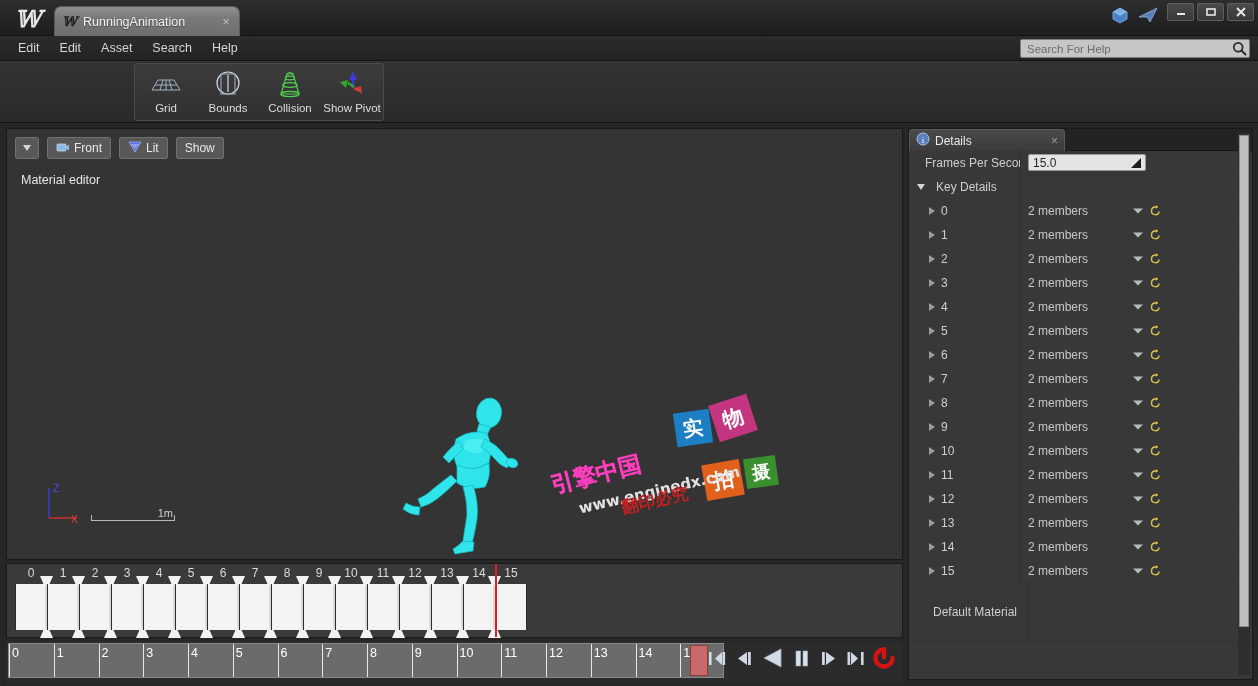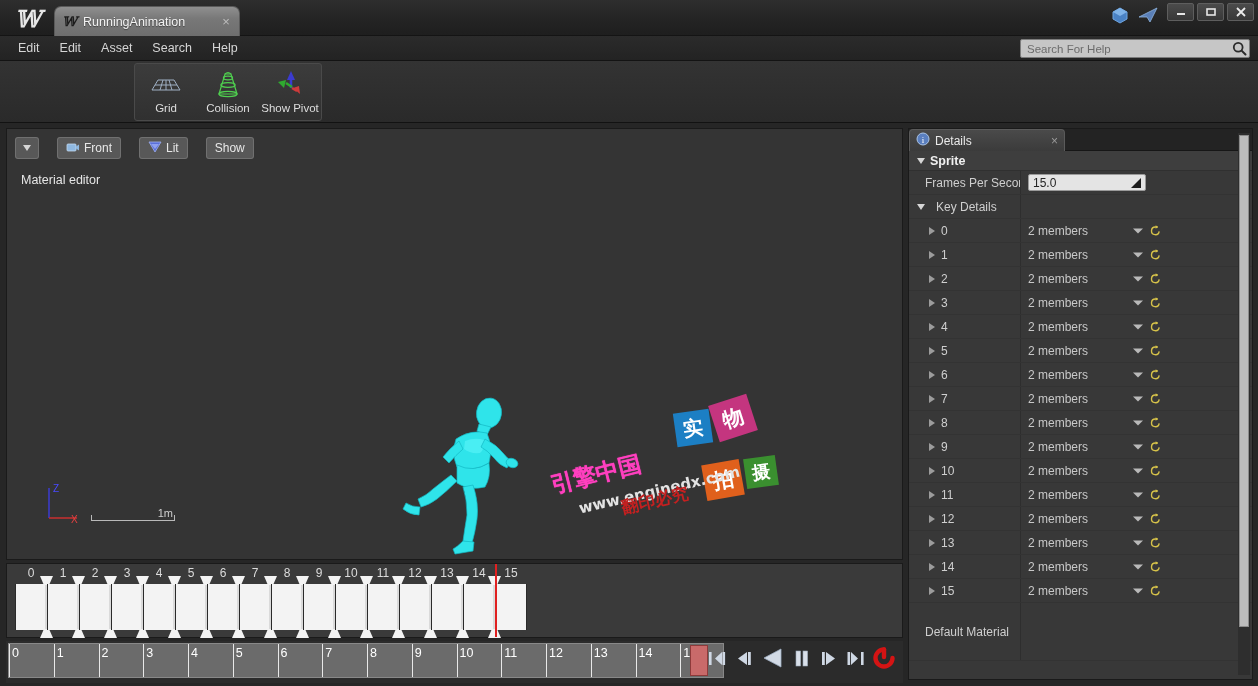--- a/index.html
+++ b/index.html
@@ -95,21 +95,21 @@
     cursor: pointer; border-radius: 3px;
   }
   .tb-btn .glyph { height: 34px; display: flex; align-items: center; justify-content: center; }
   .tb-btn .lbl { color: #dddddd; font-size: 11.5px; margin-top: 1px; white-space: nowrap; }
 
   
   .viewport-panel {
     position: absolute; left: 6px; top: 128px; width: 897px; height: 432px;
     background: #343434; border: 1px solid #1a1a1a;
   }
-  .vp-toolbar { position: absolute; left: 8px; top: 8px; display: flex; gap: 18px; z-index: 5; justify-content: space-between; }
+  .vp-toolbar { position: absolute; left: 8px; top: 8px; display: flex; gap: 8px; z-index: 5; justify-content: space-between; }
   .vp-btn {
     height: 22px; background: rgba(96,96,96,0.82); border: 1px solid rgba(130,130,130,0.6);
     border-radius: 3px; display: flex; align-items: center; gap: 4px; padding: 0 8px;
     color: #e8e8e8; font-size: 12px; cursor: pointer;
   }
   .vp-caret { padding: 0 7px; }
   .vp-label {
     position: absolute; left: 14px; top: 44px; color: #e6e6e6; font-size: 12.5px; z-index: 5;
   }
   .vp-canvas { position: absolute; inset: 0; background: #343434; overflow: hidden; }
@@ -249,21 +249,21 @@
   .matball {
     position: absolute; left: 50%; top: 50%; transform: translate(-50%,-50%);
     width: 44px; height: 44px; border-radius: 50%;
     background: radial-gradient(circle at 38% 32%, #ffffff, #ededed 60%, #dcdcdc);
   }
   .matball::before, .matball::after {
     content: ""; position: absolute; background: #c9c9c9;
   }
   .matball::before { left: 50%; top: 0; bottom: 0; width: 1px; }
   .matball::after { top: 50%; left: 0; right: 0; height: 1px; }
-  .mat-row { height: 58px; display: flex; align-items: center; border-bottom: 1px solid #333; }
+  .mat-row { height: 58px; display: flex; align-items: center; border-bottom: 1px solid #333; padding-left: 8px; }
 </style>
 </head>
 <body>
 
 <div class="app">
 
   <div class="titlebar">
     <div class="ue-logo">𝕎</div>
 
     <div class="tab">
@@ -329,20 +329,30 @@
       <div class="tb-btn">
         <span class="glyph">
           <svg width="36" height="28" viewBox="0 0 36 28">
             <g stroke="#9fb0c4" stroke-width="1" fill="none">
               <path d="M4 20 L32 20 M7 15 L29 15 M10 10 L26 10"></path>
               <path d="M10 10 L4 20 M15 10 L12 20 M21 10 L24 20 M26 10 L32 20 M18 10 L18 20"></path>
             </g>
           </svg>
         </span>
         <span class="lbl">Grid</span>
+      </div>
+      <div class="tb-btn">
+        <span class="glyph">
+          <svg width="32" height="32" viewBox="0 0 32 32">
+            <ellipse cx="16" cy="15" rx="11" ry="11" fill="none" stroke="#d2d7de" stroke-width="1.2"></ellipse>
+            <rect x="9" y="6" width="14" height="20" fill="none" stroke="#97a8bb" stroke-width="1.1"></rect>
+            <path d="M16 7 L16 24" stroke="#c3ccd8" stroke-width="1.3"></path>
+          </svg>
+        </span>
+        <span class="lbl">Bounds</span>
       </div>
       <div class="tb-btn">
         <span class="glyph">
           <svg width="32" height="32" viewBox="0 0 32 32">
             <g fill="none" stroke="#4fcf4f" stroke-width="1.2">
               <path d="M13 6 L19 6 L25 26 L7 26 Z"></path>
               <path d="M13 6 Q16 3 19 6"></path>
               <ellipse cx="16" cy="10" rx="4.6" ry="1.8"></ellipse>
               <ellipse cx="16" cy="17" rx="7.2" ry="2.3"></ellipse>
               <ellipse cx="16" cy="26" rx="9" ry="2.6"></ellipse>
@@ -651,24 +661,20 @@
             <circle cx="7" cy="7" r="6" fill="#5a7fbf" stroke="#aac4e6" stroke-width="1"></circle>
             <text x="7" y="10.5" font-size="9" fill="#fff" text-anchor="middle" font-family="Liberation Serif, serif">i</text>
           </svg>
       </span>
       <span class="det-tab-title">Details</span>
       <span class="det-tab-x">×</span>
     </div>
 
     <div class="det-body">
 
-      <div class="cat-row">
-        <span class="tri tri-down"></span>
-        <span class="cat-name">Sprite</span>
-      </div>
 
       <div class="prop-row">
         <div class="prop-name">Frames Per Secon</div>
         <div class="prop-val">
           <div class="numfield">
             <span>15.0</span>
             <span class="spin">
               <svg width="12" height="12" viewBox="0 0 12 12">
                   <path d="M1 11 L11 1 L11 11 Z" fill="#1d1d1d"></path>
                 </svg>

